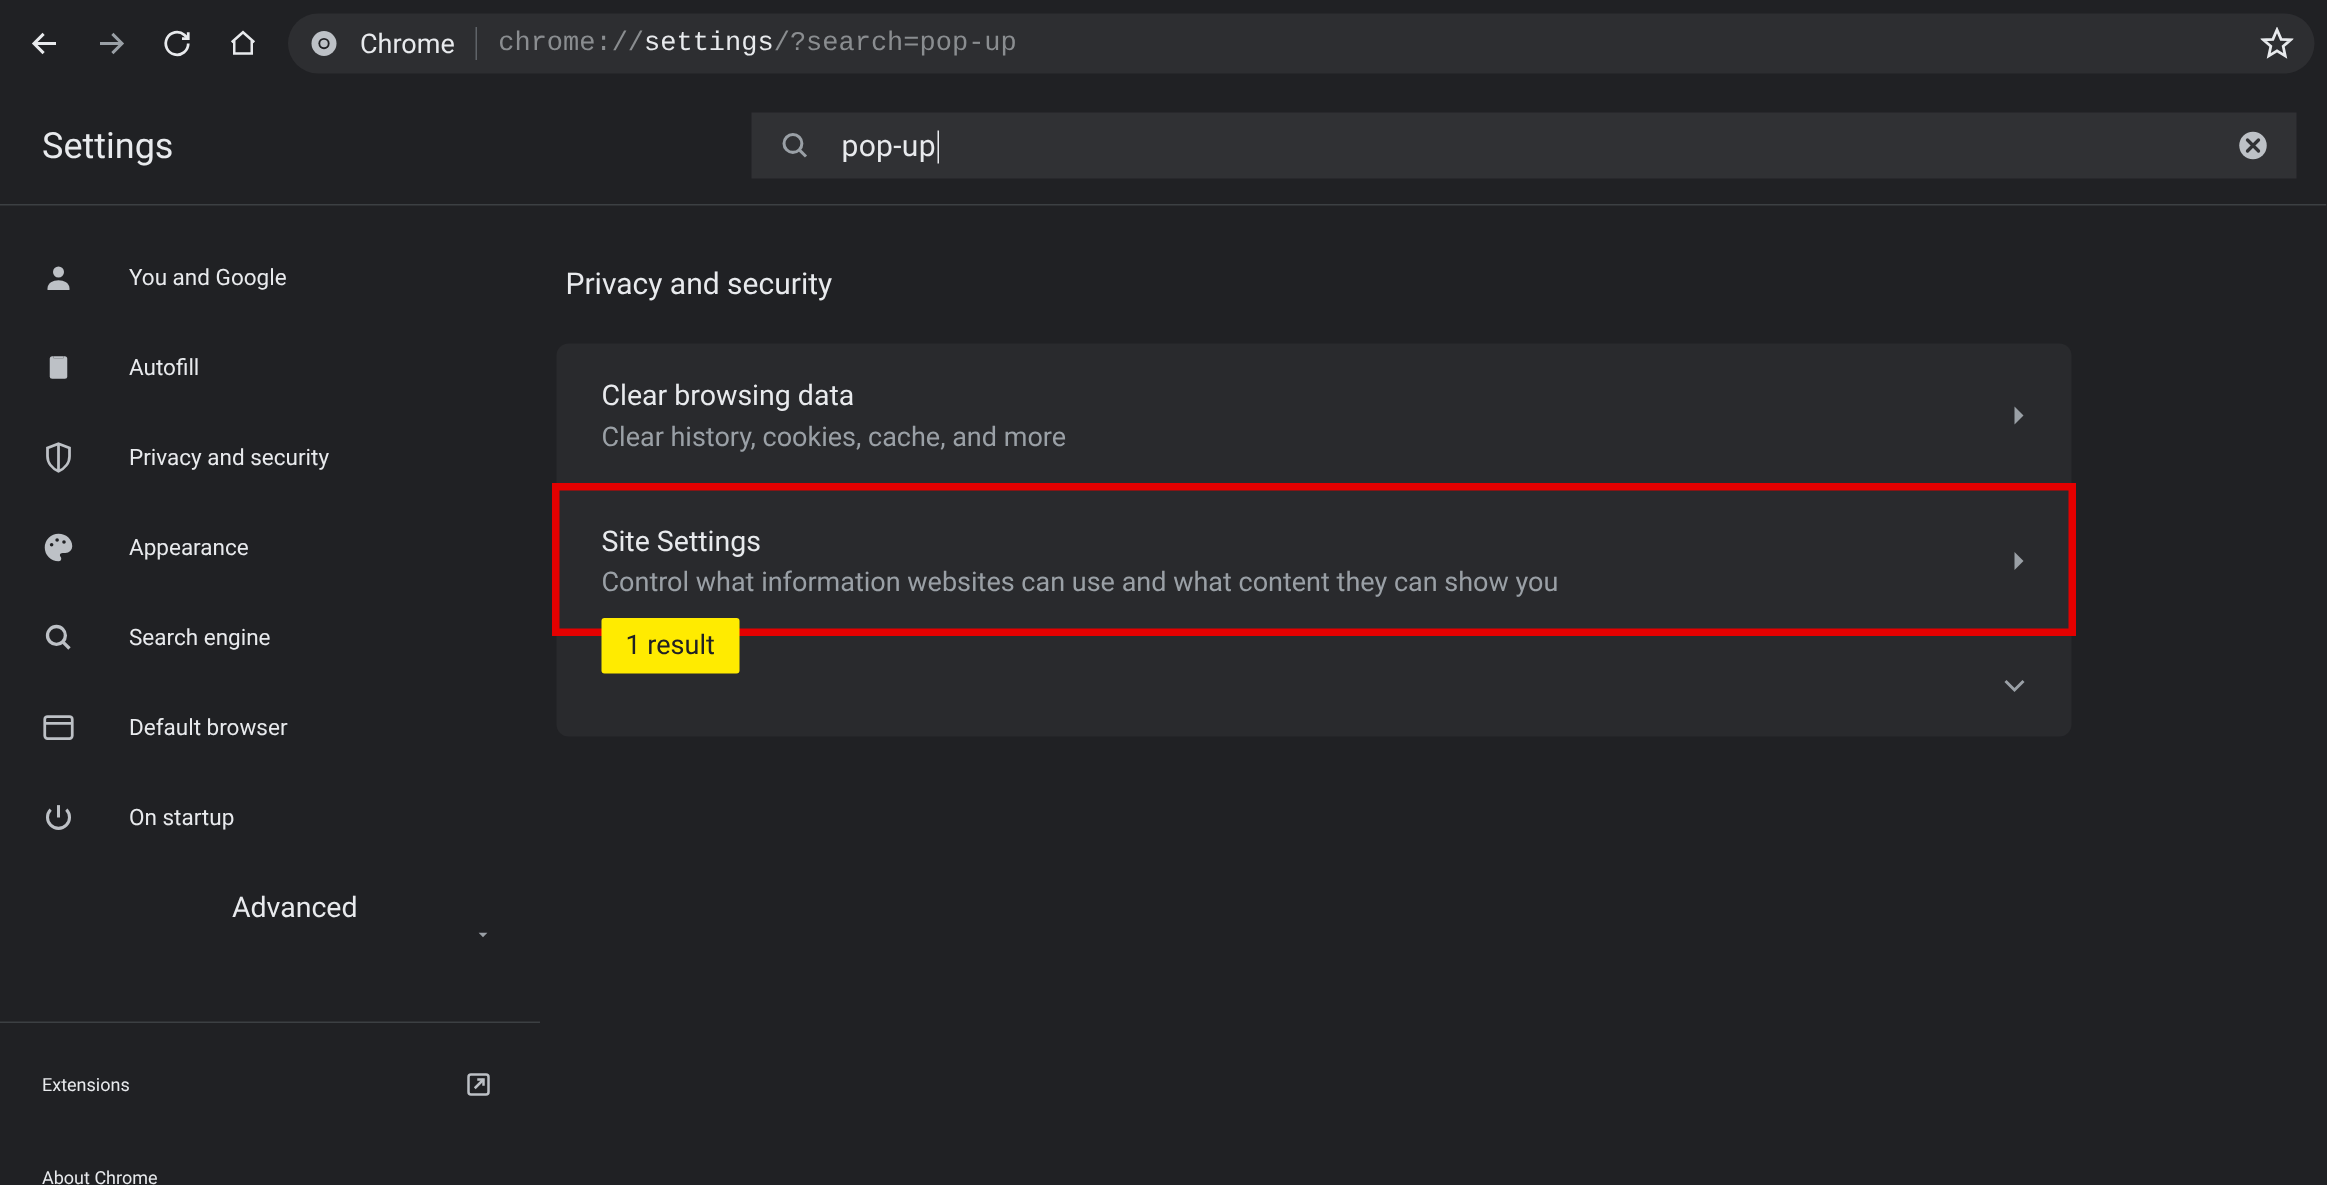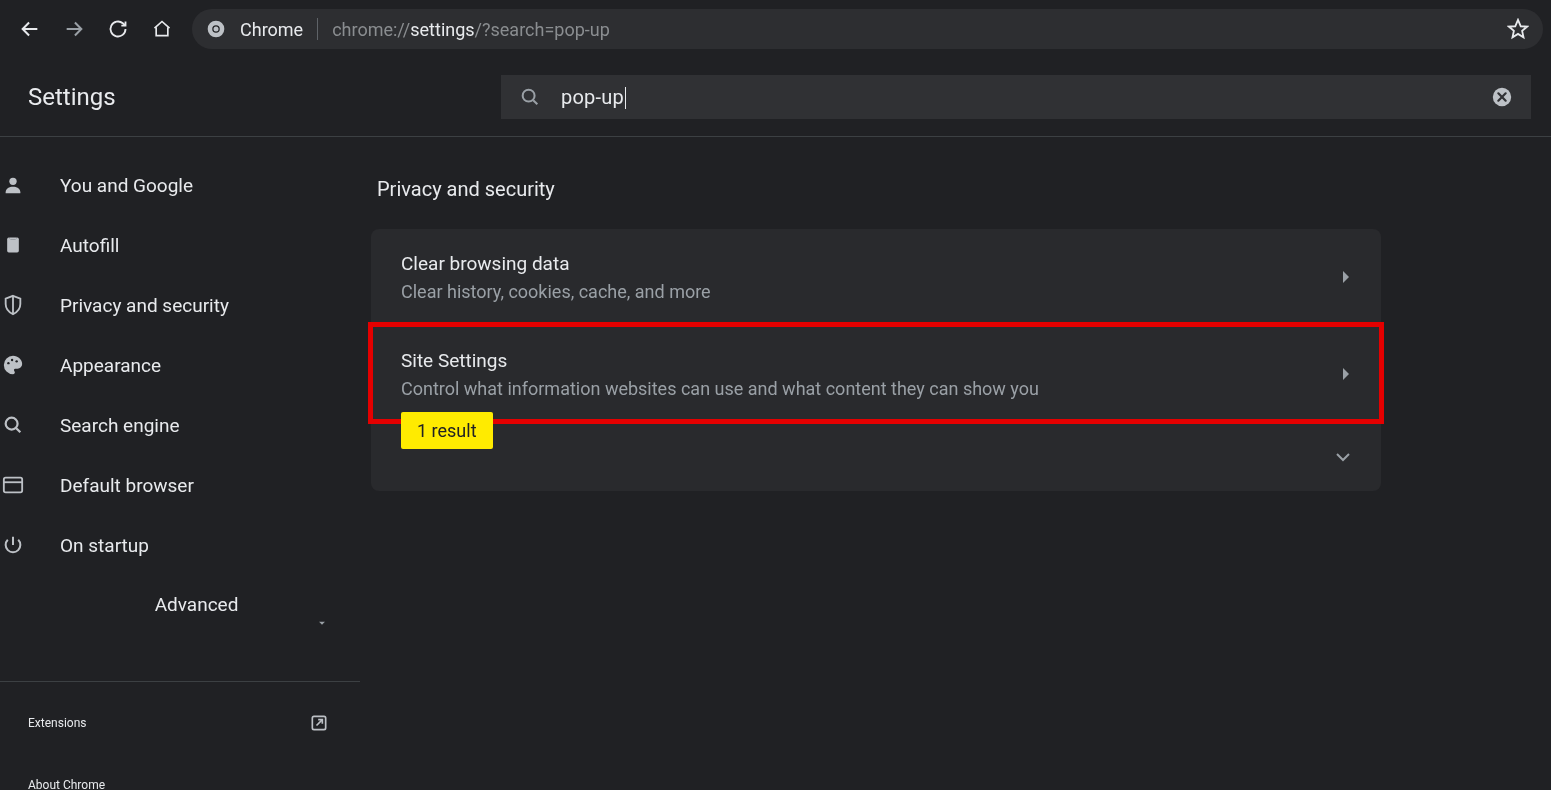--- a/index.html
+++ b/index.html
@@ -7,40 +7,40 @@
 svg { display:block; }
 
 
 .topbar { display:flex; align-items:center; height:58px; background:#202124; padding:0 8px; }
 .nav-btn { width:44px; height:44px; display:flex; align-items:center; justify-content:center; color:#9aa0a6; }
 .nav-btn.active { color:#e8eaed; }
 .omnibox { flex:1; height:40px; margin-left:8px; background:#2d2e31; border-radius:20px; display:flex; align-items:center; padding:0 14px; color:#bdc1c6; font-size:18px; }
 .omnibox .chrome-logo { width:20px; height:20px; margin-right:14px; }
 .omni-label { color:#e8eaed; font-weight:400; }
 .omni-sep { width:1px; height:22px; background:#5f6368; margin:0 14px; }
-.omni-url { color:#8a8d90; }
+.omni-url { color:#8a8d90;font-family:Liberation Mono, monospace; }
 .omni-url b { color:#e8eaed; font-weight:400; }
 .star { margin-left:auto; color:#e8eaed; }
 
 
 .settings-bar { display:flex; align-items:center; height:78px; padding-left:28px; background:#202124; }
 .settings-title { font-size:24px; color:#e8eaed; }
 .search-wrap { flex:1; max-width:1030px; margin-left:auto; margin-right:20px; }
 .searchbox { display:flex; align-items:center; height:44px; background:#303134; border-radius:0; padding:12px 18px; }
 .searchbox .sicon { color:#9aa0a6; margin-right:20px; }
 .searchbox .stext { flex:1; color:#e8eaed; font-size:20px; letter-spacing:0.2px; }
 .searchbox .stext .caret { display:inline-block; width:1px; height:22px; background:#e8eaed; vertical-align:middle; margin-left:1px; }
 .searchbox .sclear { color:#bdc1c6; }
 
 .divider { height:1px; background:#3c4043; }
 
 
 .body-wrap { display:flex; height:calc(790px - 58px - 78px - 1px); }
 .sidebar { width:365px; padding-top:18px; }
-.sb-item { display:flex; align-items:center; height:60px; font-size:19px; color:#e8eaed; cursor:pointer; }
+.sb-item { display:flex; align-items:center; height:60px; padding-left:26px; font-size:15px; color:#e8eaed; cursor:pointer; }
 .sb-item .ico { width:26px; color:#bdc1c6; margin-right:34px; display:flex; justify-content:center; }
 .sb-advanced { display:flex; align-items:center; height:60px; padding-left:28px; font-size:19px; color:#e8eaed;flex-direction:column; }
 .sb-advanced .caret-down { margin-left:auto; margin-right:36px; color:#9aa0a6; }
 .sb-hr { height:1px; background:#3c4043; margin:28px 0 10px 0; width:360px; }
 .sb-row2 { display:flex; align-items:center; height:62px; padding-left:28px; font-size:12px; color:#e8eaed; }
 .sb-row2 .open-icon { margin-left:auto; margin-right:36px; color:#bdc1c6; }
 
 
 .main { flex:1; padding-top:40px; padding-left:6px; }
 .section-title { font-size:20px; color:#e8eaed; margin-bottom:28px; margin-left:6px; }

